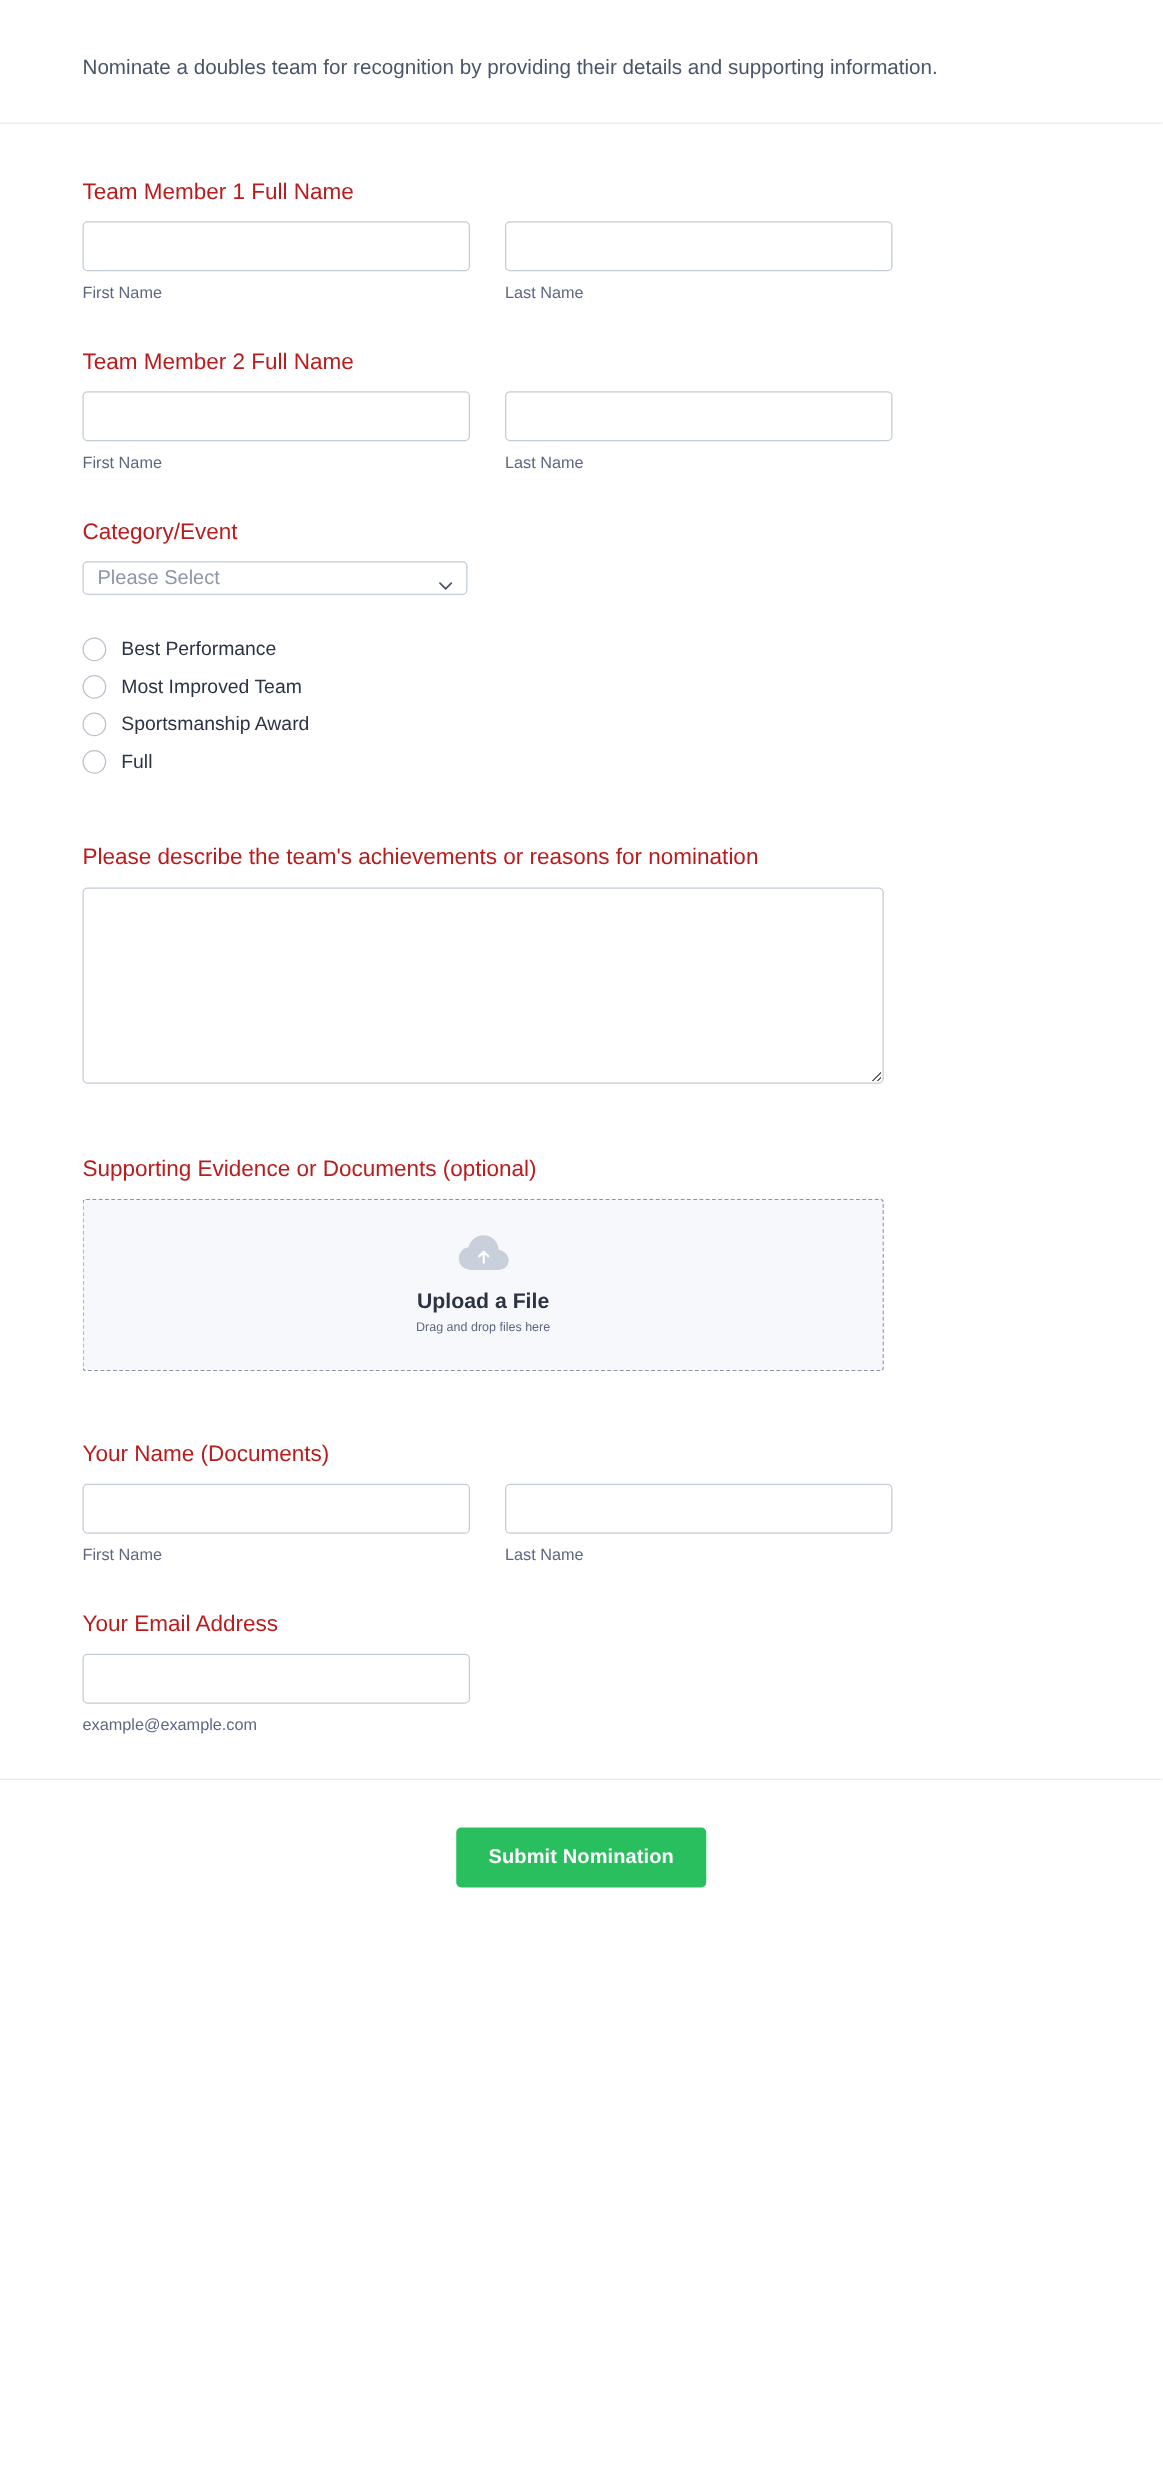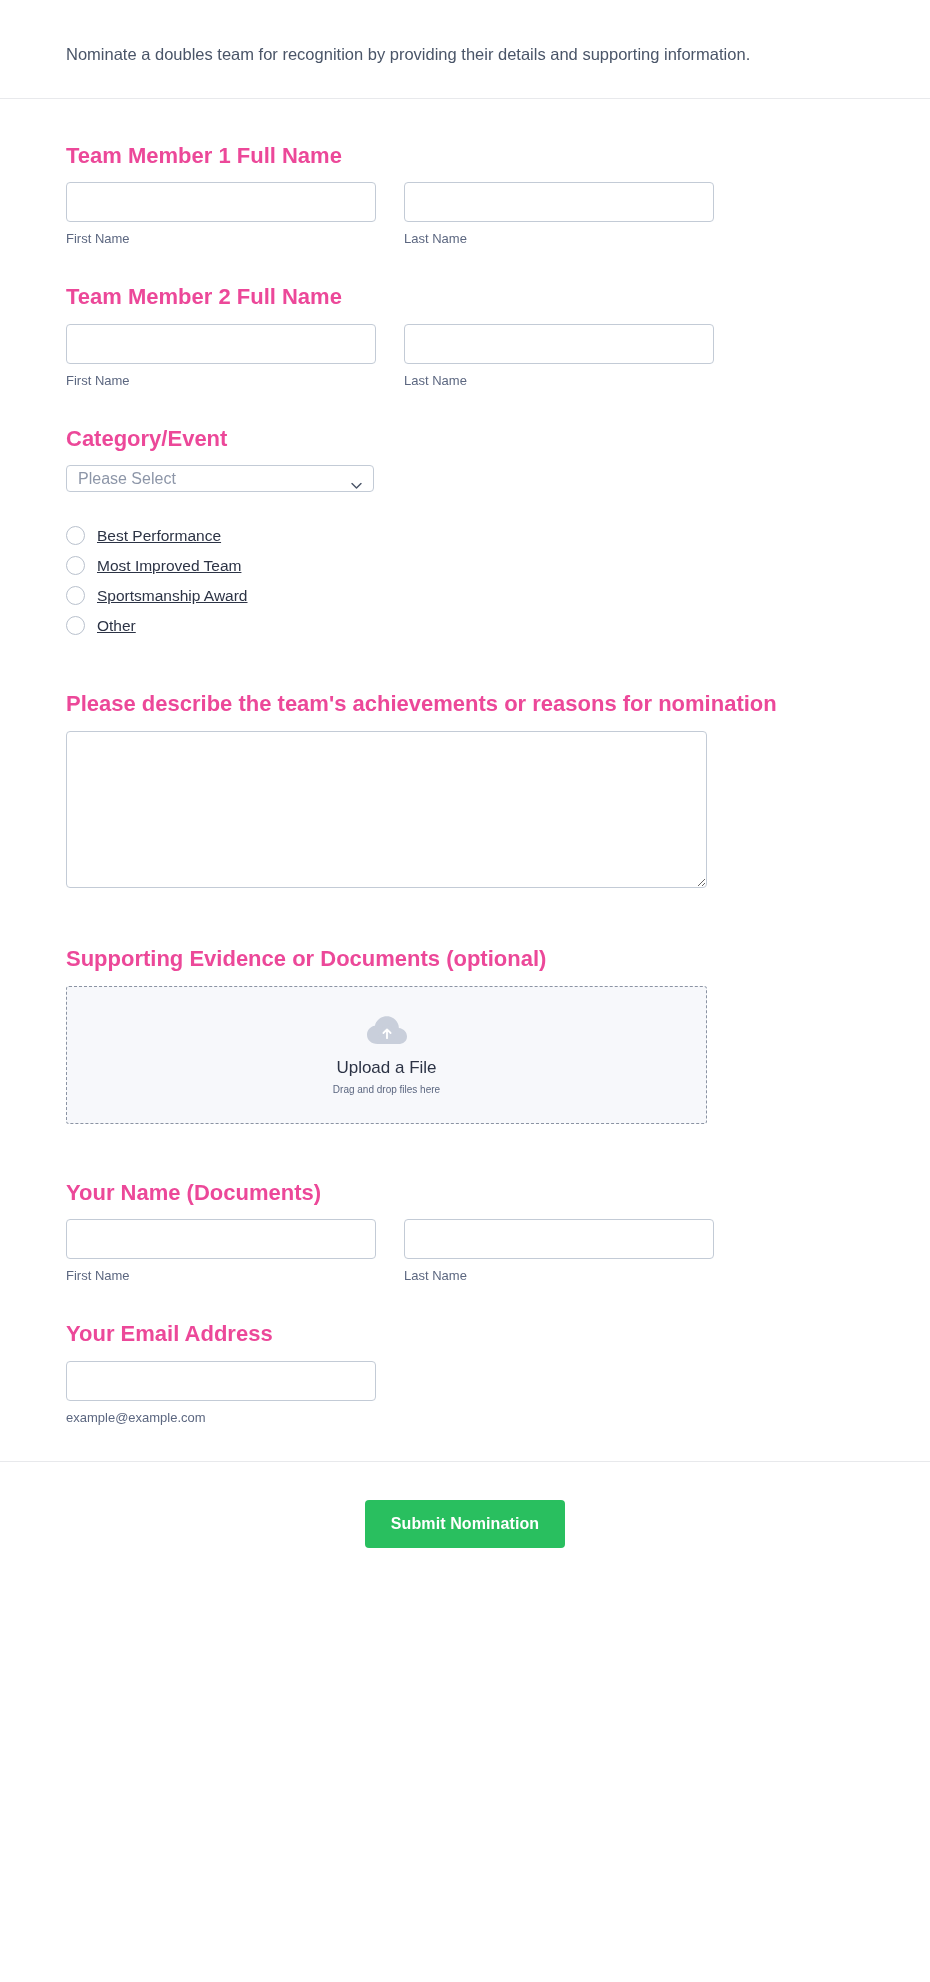--- a/index.html
+++ b/index.html
@@ -42,24 +42,24 @@
     font-weight: normal;
   }
   
   .form-body {
     padding: 42px 66px 0 66px;
   }
   .field-block {
     margin-bottom: 34px;
   }
   .field-label {
-    font-size: 22px;
-    color: #ec4899;
+    font-size: 18px;
+    color: #b91c1c;
     margin: 0 0 12px 0;
-    font-weight: bold;
+    font-weight: normal;
     line-height: 1.35;
   }
   .name-row {
     display: flex;
     gap: 28px;
   }
   .name-col {
     width: 310px;
   }
   .text-input {
@@ -122,21 +122,20 @@
     height: 19px;
     border: 1px solid #b9c1cd;
     border-radius: 50%;
     background: #ffffff;
     margin-right: 12px;
     flex: 0 0 auto;
   }
   .radio-text {
     font-size: 15.5px;
     color: #2c3345;
-    text-decoration: underline;
   }
   
   .textarea-input {
     width: 100%;
     max-width: 641px;
     height: 157px;
     border: 1px solid #c3cbd6;
     border-radius: 4px;
     background: #ffffff;
     font-size: 15px;
@@ -157,21 +156,21 @@
     display: flex;
     flex-direction: column;
     align-items: center;
     justify-content: center;
   }
   .upload-icon {
     margin-bottom: 7px;
   }
   .upload-title {
     font-size: 17px;
-    font-weight: normal;
+    font-weight: bold;
     color: #2c3345;
     margin-bottom: 6px;
   }
   .upload-hint {
     font-size: 10px;
     color: #5c6780;
   }
   
   .form-footer {
     margin-top: 20px;
@@ -258,21 +257,21 @@
         <label class="radio-item">
           <span class="radio-circle"></span>
           <span class="radio-text">Most Improved Team</span>
         </label>
         <label class="radio-item">
           <span class="radio-circle"></span>
           <span class="radio-text">Sportsmanship Award</span>
         </label>
         <label class="radio-item">
           <span class="radio-circle"></span>
-          <span class="radio-text">Other</span>
+          <span class="radio-text">Full</span>
         </label>
       </div>
     </div>
 
     <div class="field-block gap-xl">
       <div class="field-label">Please describe the team's achievements or reasons for nomination</div>
       <textarea class="textarea-input" placeholder="" style=""></textarea>
     </div>
 
     <div class="field-block gap-lg">

